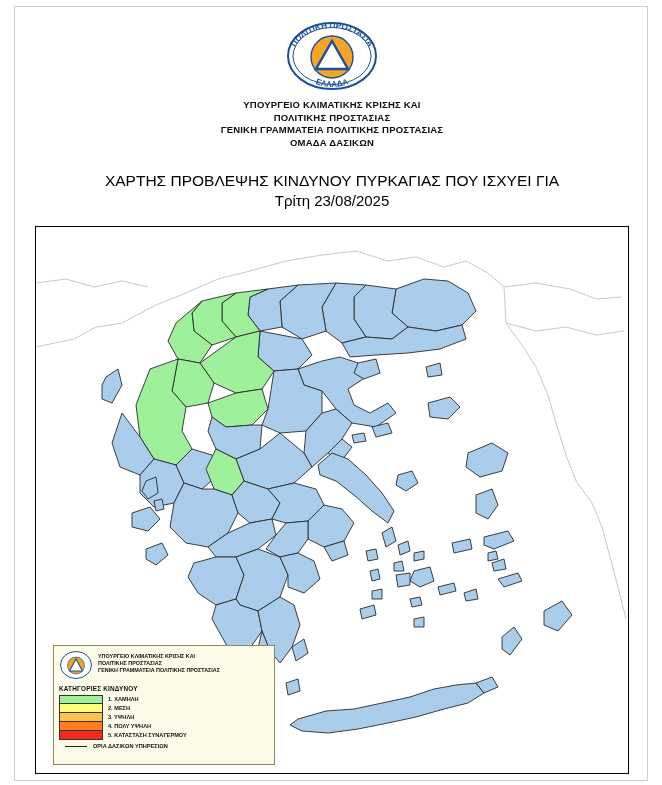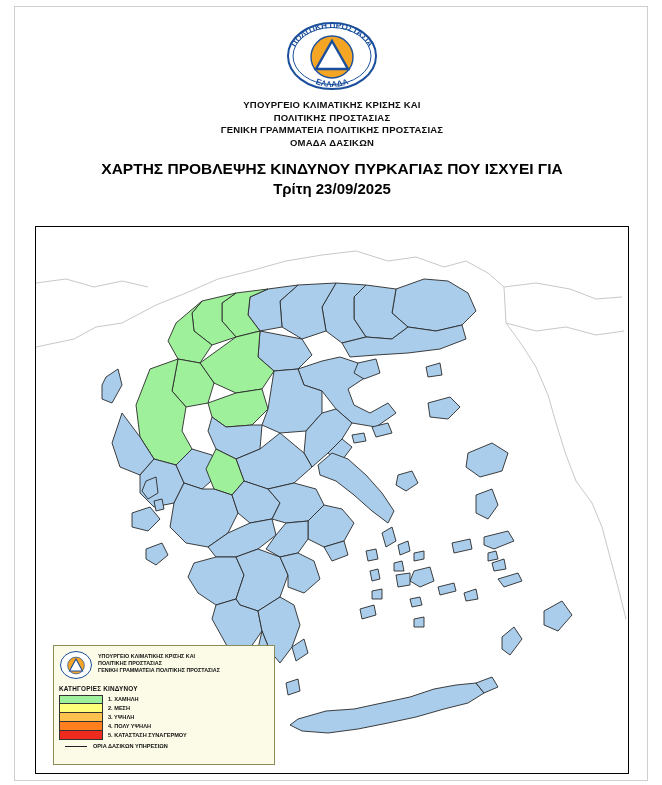--- a/index.html
+++ b/index.html
@@ -55,23 +55,23 @@
   .agency-lines {
     margin-top: 6px;
     font-size: 9.5px;
     font-weight: bold;
     color: #0d0d0d;
     line-height: 12.5px;
     letter-spacing: 0.2px;
   }
 
   .map-title {
-    margin-top: 10px;
+    margin-top: 22px;
     font-size: 15.5px;
-    font-weight: bold;
+    font-weight: normal;
     color: #000000;
     line-height: 20px;
   }
   .map-title .line2 {
     display: block;
     font-size: 15px;
   }
 
   
   .map-panel {
@@ -197,21 +197,21 @@
 
       <div class="agency-lines">
         <div>ΥΠΟΥΡΓΕΙΟ  ΚΛΙΜΑΤΙΚΗΣ ΚΡΙΣΗΣ ΚΑΙ</div>
         <div>ΠΟΛΙΤΙΚΗΣ ΠΡΟΣΤΑΣΙΑΣ</div>
         <div>ΓΕΝΙΚΗ ΓΡΑΜΜΑΤΕΙΑ ΠΟΛΙΤΙΚΗΣ ΠΡΟΣΤΑΣΙΑΣ</div>
         <div>ΟΜΑΔΑ ΔΑΣΙΚΩΝ</div>
       </div>
 
       <div class="map-title">
         <span>ΧΑΡΤΗΣ ΠΡΟΒΛΕΨΗΣ ΚΙΝΔΥΝΟΥ ΠΥΡΚΑΓΙΑΣ ΠΟΥ ΙΣΧΥΕΙ ΓΙΑ</span>
-        <span class="line2">Τρίτη 23/09/2025</span>
+        <span class="line2">Τρίτη 23/08/2025</span>
       </div>
     </div>
 
     <div class="map-panel">
 
       <svg class="map-svg" width="592" height="546" viewBox="0 0 592 546">
         <rect x="0" y="0" width="592" height="546" fill="#ffffff"></rect>
 
         <g fill="none" stroke="#c8c8c8" stroke-width="1">
           <path d="M 0,120 L 38,112 L 60,100 L 86,96 L 120,78 L 150,66 L 182,52 L 214,44 L 250,34 L 286,28 L 320,24"></path>

